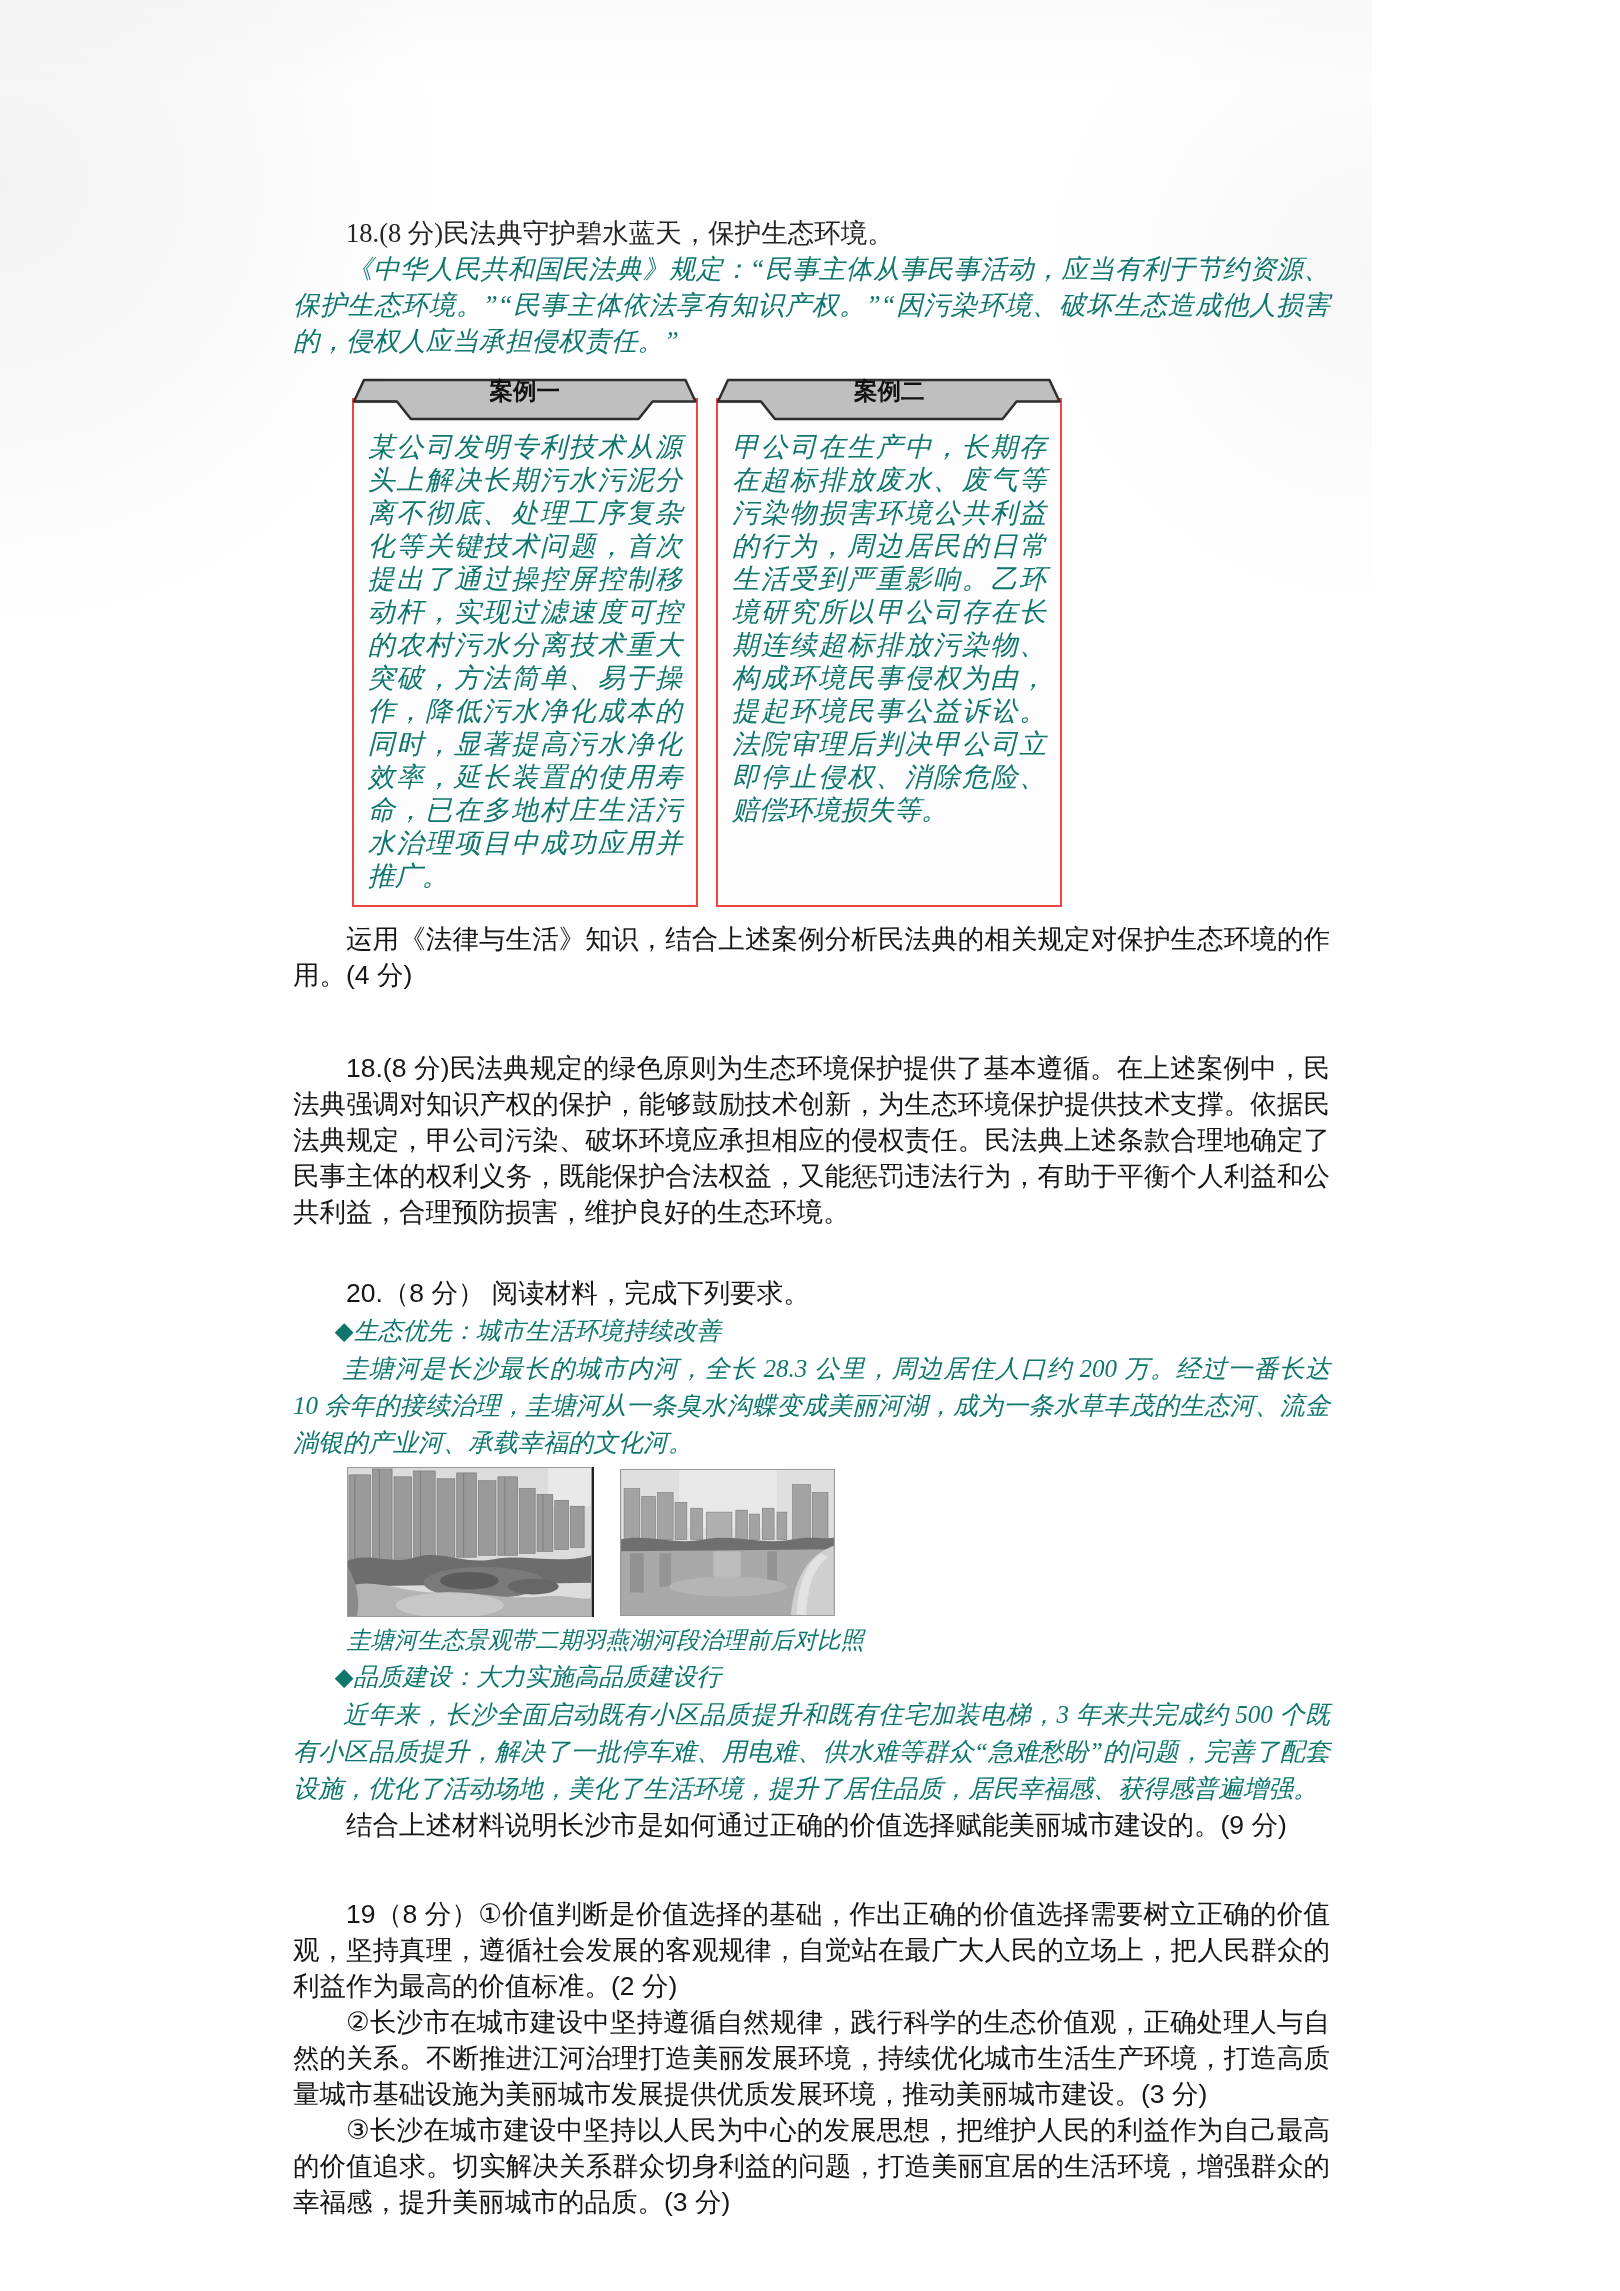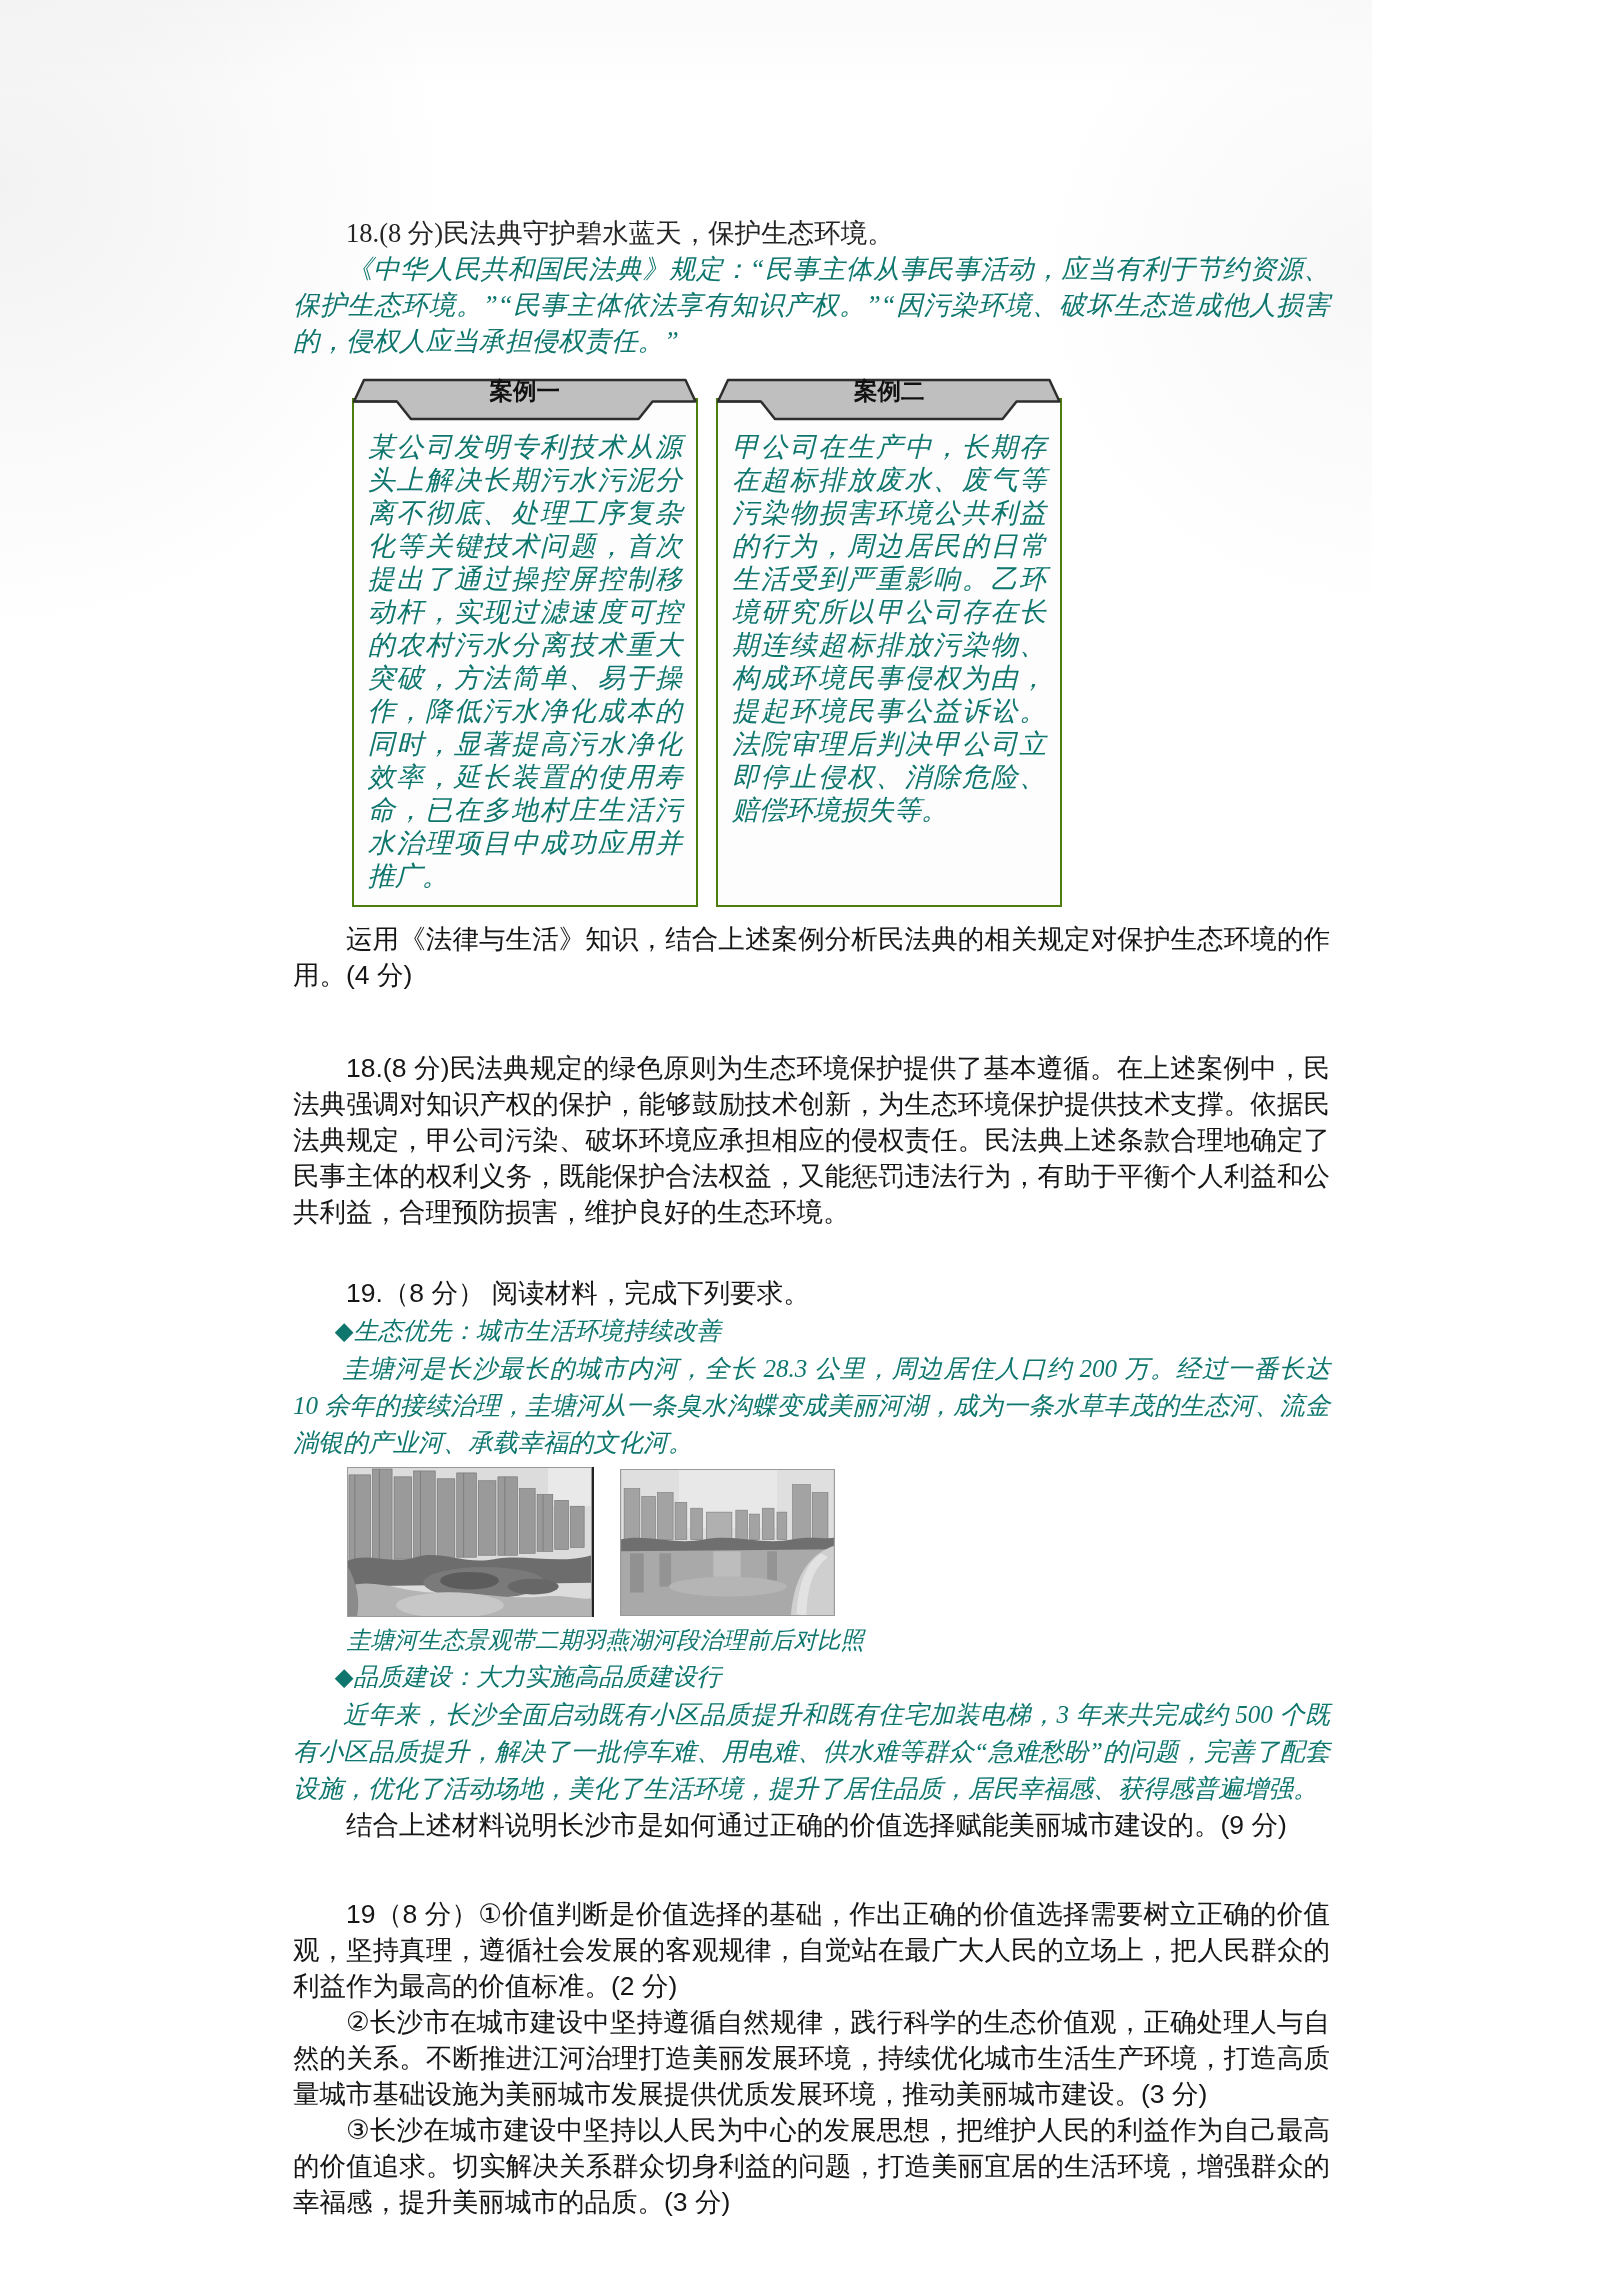--- a/index.html
+++ b/index.html
@@ -40,21 +40,21 @@
   }
 
   
   .cases{
     display:flex;gap:18.6px;
     margin:39px 0 0 59px;
     width:710px;
   }
   .case-box{
     position:relative;flex:1;
-    border:2px solid #4d7c0f;
+    border:2px solid #ef4444;
     background:#fdfdfd;
     padding:13.7px 13.7px 11.8px;
     box-sizing:border-box;
   }
   .ribbon{
     position:absolute;top:-23.5px;left:-4.9px;right:-4.9px;height:45px;
     pointer-events:none;
   }
   .ribbon svg{display:block;width:100%;height:100%;}
   .ribbon-label{
@@ -123,21 +123,21 @@
         </div>
       </div>
 
       <div class="gap-sm"></div>
       <p class="indent sans">运用《法律与生活》知识，结合上述案例分析民法典的相关规定对保护生态环境的作用。(4 分)</p>
 
       <p class="indent sans" style="margin-top:57px;">18.(8 分)民法典规定的绿色原则为生态环境保护提供了基本遵循。在上述案例中，民法典强调对知识产权的保护，能够鼓励技术创新，为生态环境保护提供技术支撑。依据民法典规定，甲公司污染、破坏环境应承担相应的侵权责任。民法典上述条款合理地确定了民事主体的权利义务，既能保护合法权益，又能惩罚违法行为，有助于平衡个人利益和公共利益，合理预防损害，维护良好的生态环境。</p>
     </section>
 
     <section style="margin-top:45px;">
-      <p class="indent sans">19.（8 分） 阅读材料，完成下列要求。</p>
+      <p class="indent sans">20.（8 分） 阅读材料，完成下列要求。</p>
       <p class="bullet-line kaiti">◆生态优先：城市生活环境持续改善</p>
       <p class="indent kaiti mat">圭塘河是长沙最长的城市内河，全长 28.3 公里，周边居住人口约 200 万。经过一番长达 10 余年的接续治理，圭塘河从一条臭水沟蝶变成美丽河湖，成为一条水草丰茂的生态河、流金淌银的产业河、承载幸福的文化河。</p>
 
       <div class="photos">
         <div class="photo photo-left">
           <svg viewBox="0 0 250 153" aria-hidden="true">
             <rect x="0" y="0" width="250" height="153" fill="#dcdcdc"></rect>
             <rect x="205" y="0" width="45" height="40" fill="#e9e9e9"></rect>
 
             <g fill="#9a9a9a" stroke="#6e6e6e" stroke-width="0.6">

